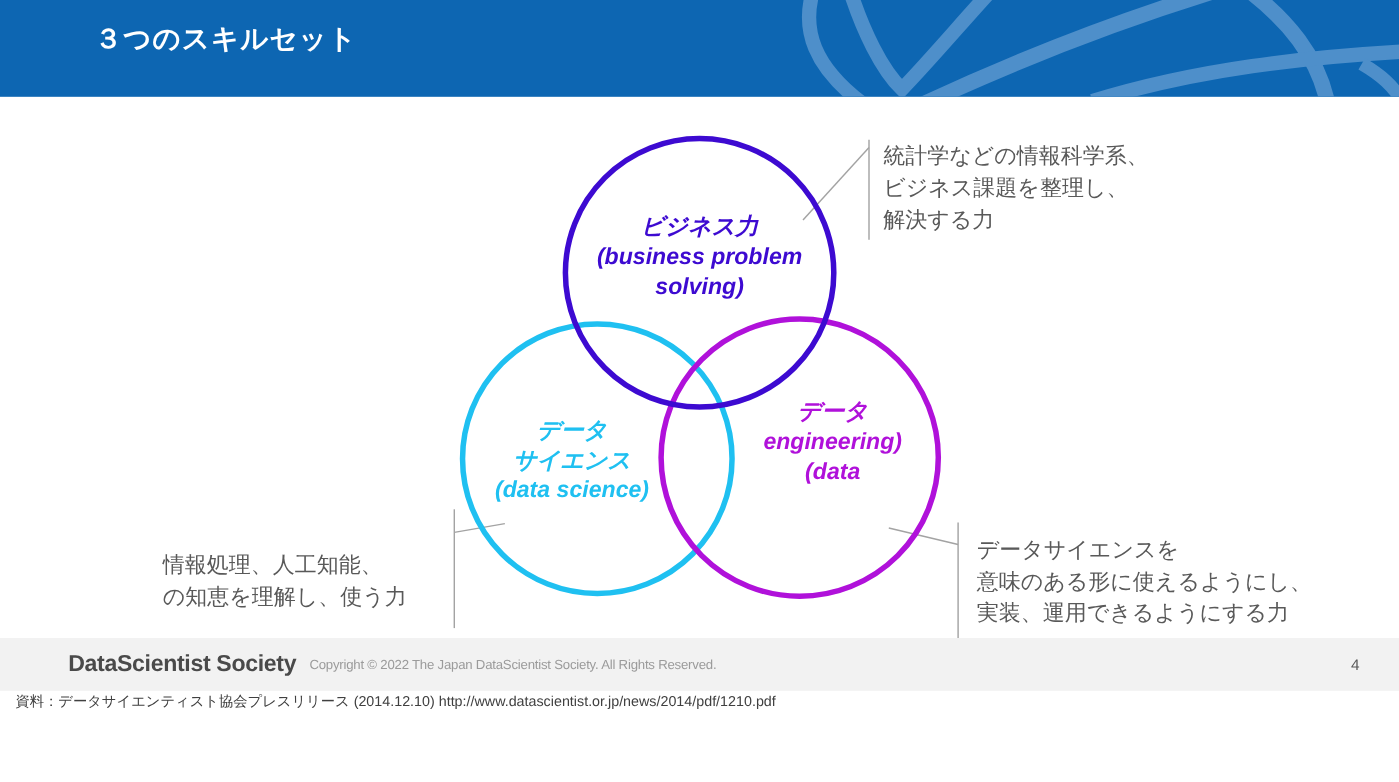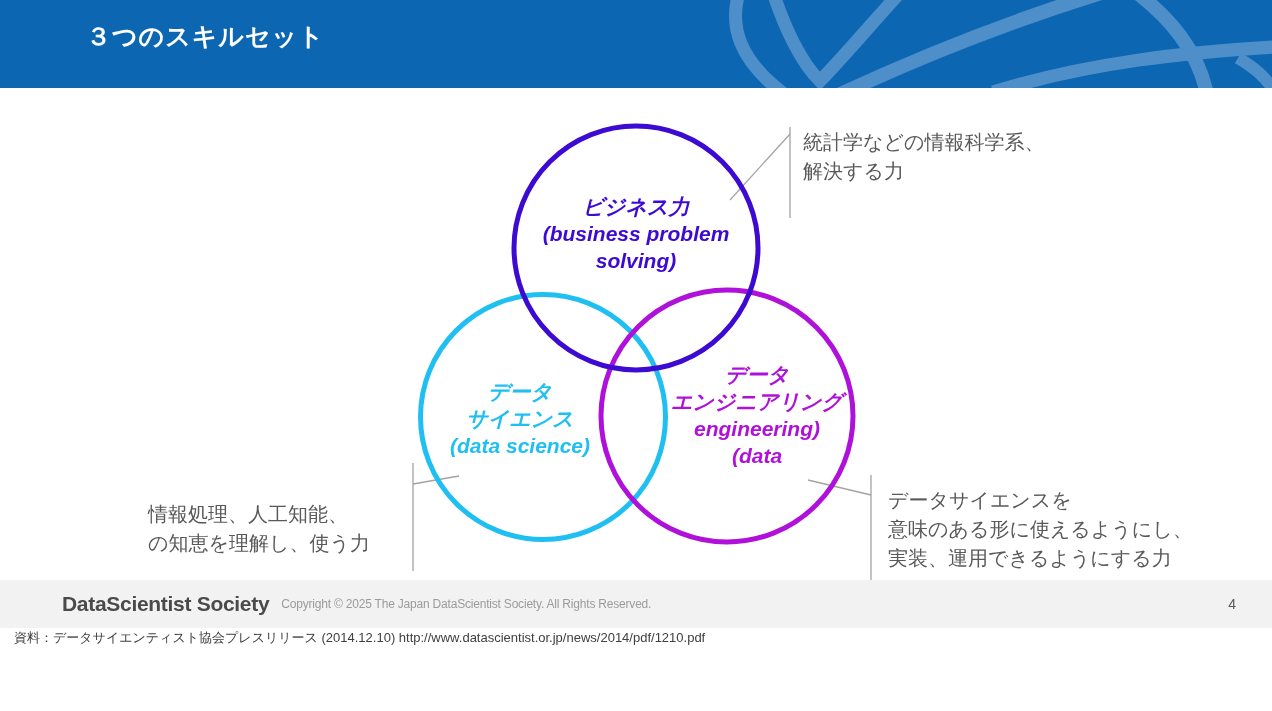--- a/index.html
+++ b/index.html
@@ -112,42 +112,42 @@
   </div>
 
   <div class="circle-label label-science">
     <div>データ</div>
     <div>サイエンス</div>
     <div>(data science)</div>
   </div>
 
   <div class="circle-label label-engineering">
     <div>データ</div>
-    <div>エンジニアリング</div>
     <div>engineering)</div>
     <div>(data</div>
   </div>
 
   <div class="annotation note-business">
     <div>統計学などの情報科学系、</div>
+    <div>ビジネス課題を整理し、</div>
     <div>解決する力</div>
   </div>
 
   <div class="annotation note-science">
     <div>情報処理、人工知能、</div>
     <div>の知恵を理解し、使う力</div>
   </div>
 
   <div class="annotation note-engineering">
     <div>データサイエンスを</div>
     <div>意味のある形に使えるようにし、</div>
     <div>実装、運用できるようにする力</div>
   </div>
 
   <div class="source-line">資料：データサイエンティスト協会プレスリリース (2014.12.10) http://www.datascientist.or.jp/news/2014/pdf/1210.pdf</div>
 
   <footer class="footer-bar">
     <span class="footer-logo">DataScientist Society</span>
-    <span class="footer-copyright">Copyright © 2025 The Japan DataScientist Society. All Rights Reserved.</span>
+    <span class="footer-copyright">Copyright © 2022 The Japan DataScientist Society. All Rights Reserved.</span>
     <span class="footer-page">4</span>
   </footer>
 
 </div>
 
 </body></html>

